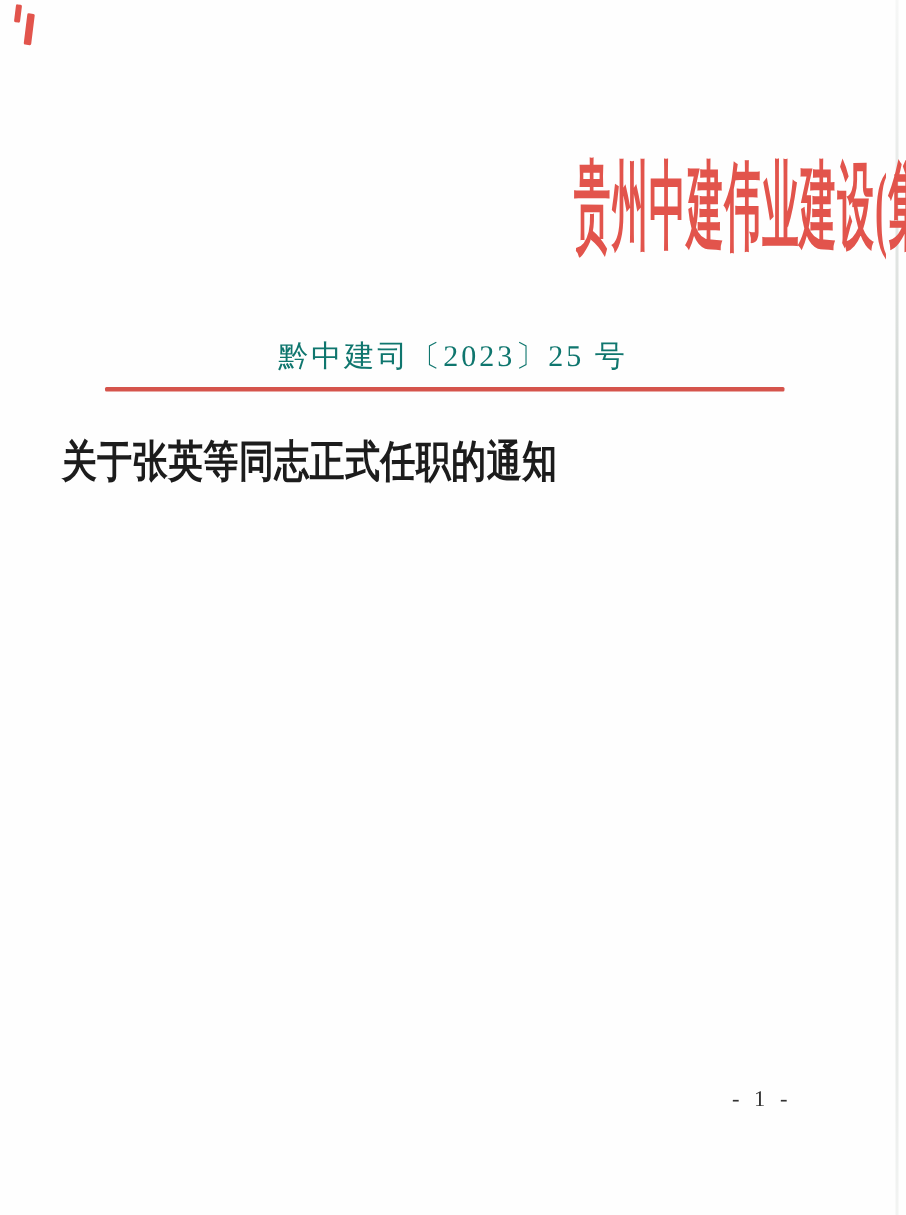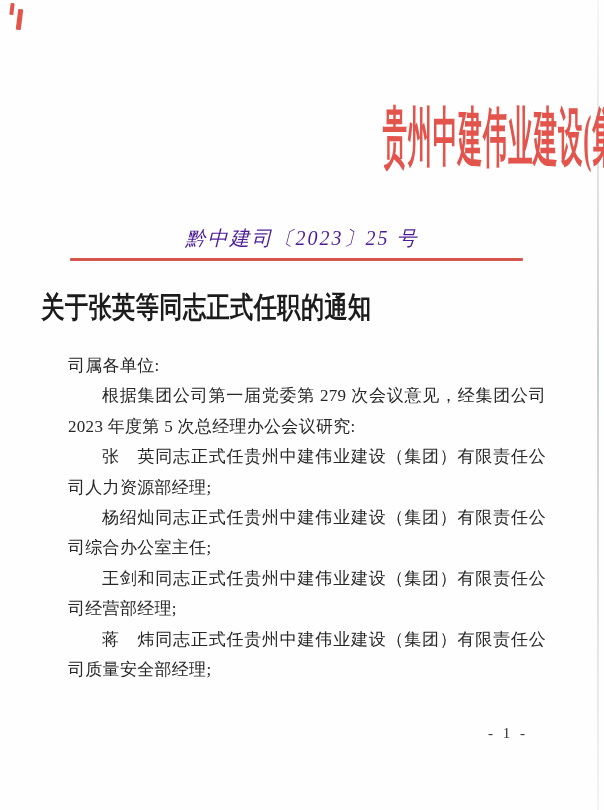--- a/index.html
+++ b/index.html
@@ -70,22 +70,21 @@
   }
   
   .doc-number {
     position: absolute;
     top: 227px; left: 0;
     width: 604px;
     text-align: center;
     font-size: 20px;
     line-height: 22px;
     letter-spacing: 2px;
-    color: #4c1d95;
-    font-style: italic;
+    color: #0f766e;
   }
   
   .red-rule {
     position: absolute;
     top: 258px; left: 70px;
     width: 453px; height: 3px;
     background: var(--rule-red, #d5544c);
     border-radius: 1px;
   }
   
@@ -148,24 +147,16 @@
   </div>
 
   <div class="doc-number">黔中建司〔2023〕25 号</div>
 
   <div class="red-rule"></div>
 
   <h1 class="notice-title">
     <span class="scale">关于张英等同志正式任职的通知</span>
   </h1>
 
-  <div class="body-block">
-    <p class="salutation">司属各单位:</p>
-    <p class="indent">根据集团公司第一届党委第 279 次会议意见，经集团公司 2023 年度第 5 次总经理办公会议研究:</p>
-    <p class="indent">张　英同志正式任贵州中建伟业建设（集团）有限责任公司人力资源部经理;</p>
-    <p class="indent">杨绍灿同志正式任贵州中建伟业建设（集团）有限责任公司综合办公室主任;</p>
-    <p class="indent">王剑和同志正式任贵州中建伟业建设（集团）有限责任公司经营部经理;</p>
-    <p class="indent">蒋　炜同志正式任贵州中建伟业建设（集团）有限责任公司质量安全部经理;</p>
-  </div>
 
   <div class="page-number">- 1 -</div>
 
 </div>
 
 </body></html>

